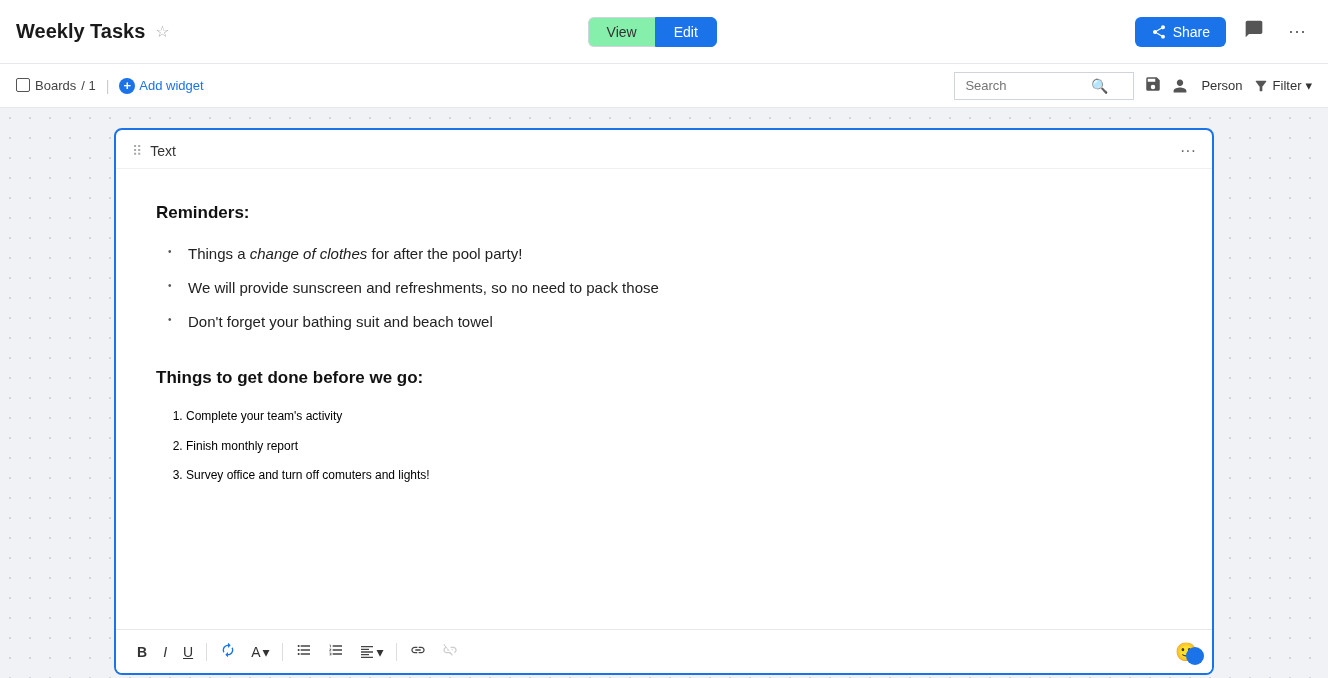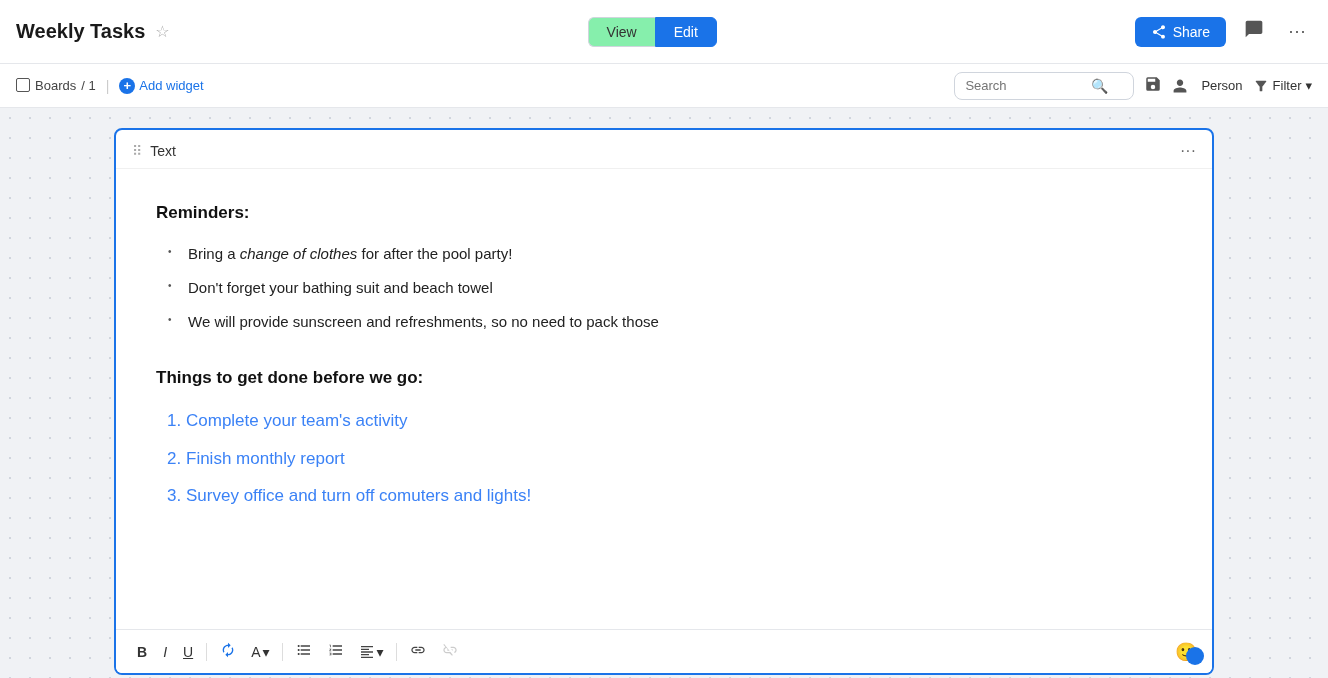--- a/index.html
+++ b/index.html
@@ -148,21 +148,21 @@
     .toolbar-right {
       margin-left: auto;
       display: flex;
       align-items: center;
       gap: 10px;
     }
     .search-box {
       display: flex;
       align-items: flex-start;
       border: 1px solid #d0d5dd;
-      border-radius: 8px;
+      border-radius: 0;
       padding: 5px 10px;
       gap: 6px;
       background: #fff;
       width: 180px;
     }
     .search-box input {
       border: none;
       outline: none;
       font-size: 13px;
       color: #555;
@@ -282,22 +282,22 @@
     }
     .italic-text {
       font-style: italic;
     }
     .numbered-list {
       padding-left: 30px;
       margin-bottom: 16px;
     }
     .numbered-list li {
       margin-bottom: 10px;
-      font-size: 17px;
-      color: #3b82f6;
+      font-size: 12px;
+      color: #000000;
     }
 
     
     .format-toolbar {
       display: flex;
       align-items: center;
       padding: 8px 14px;
       border-top: 1px solid #e5e7eb;
       gap: 4px;
       background: #fff;
@@ -438,27 +438,27 @@
         <span class="drag-handle">⠿</span>
         <span class="widget-title">Text</span>
       </div>
       <button class="widget-more-btn">···</button>
     </div>
 
     <div class="editor-content">
       <p class="section-heading">Reminders:</p>
       <ul class="bullet-list">
         <li>
-          <span>Bring a </span><span class="italic-text">change of clothes</span><span> for after the pool party!</span>
+          <span>Things a </span><span class="italic-text">change of clothes</span><span> for after the pool party!</span>
+        </li>
+        <li>
+          <span>We will provide sunscreen and refreshments, so no need to pack those</span>
         </li>
         <li>
           <span>Don't forget your bathing suit and beach towel</span>
-        </li>
-        <li>
-          <span>We will provide sunscreen and refreshments, so no need to pack those</span>
         </li>
       </ul>
 
       <p class="section-heading">Things to get done before we go:</p>
       <ol class="numbered-list">
         <li>Complete your team's activity</li>
         <li>Finish monthly report</li>
         <li>Survey office and turn off comuters and lights!</li>
       </ol>
     </div>

